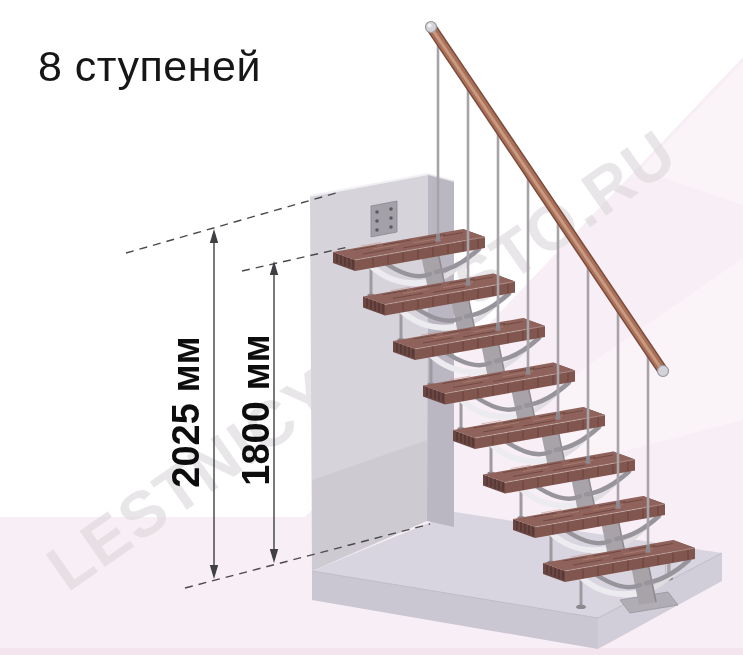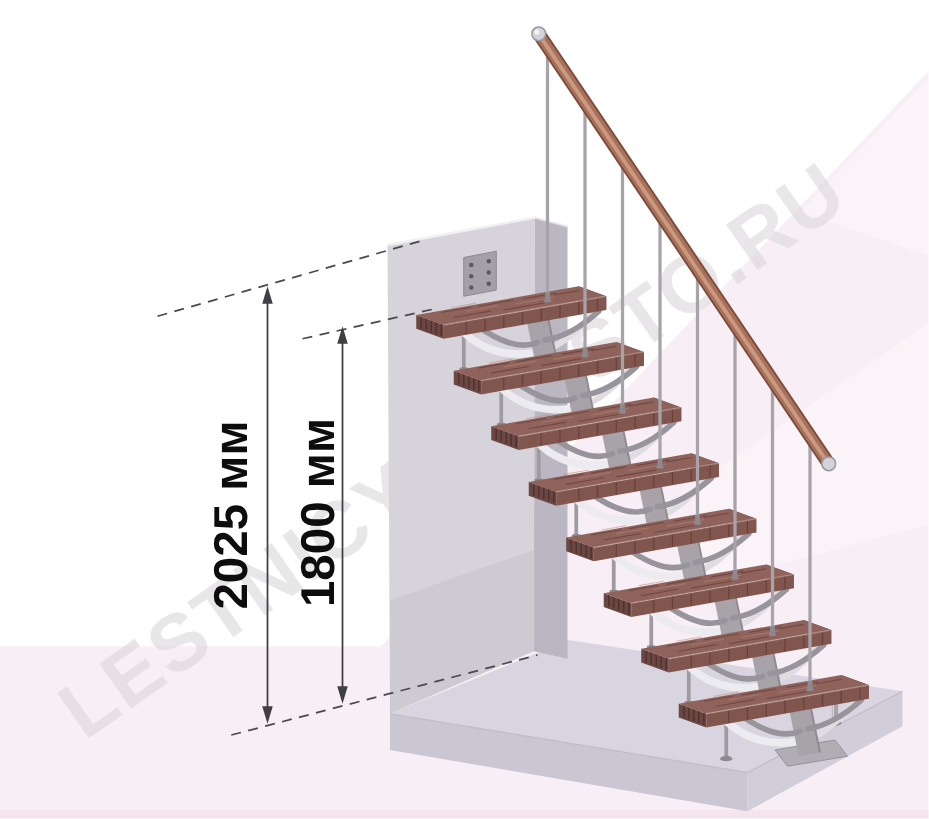--- a/index.html
+++ b/index.html
@@ -231,15 +231,16 @@
         <polygon class="arrowhead" points="214,579 209.8,565 218.2,565"></polygon>
       </g>
       <g>
         <line class="dim-line" x1="274" y1="272" x2="274" y2="552"></line>
         <polygon class="arrowhead" points="274,261 269.8,275 278.2,275"></polygon>
         <polygon class="arrowhead" points="274,563 269.8,549 278.2,549"></polygon>
       </g>
     </g>
   </svg>
 
+  <div class="title">8 ступеней</div>
   <div class="dim-label dim-label-1">2025 мм</div>
   <div class="dim-label dim-label-2">1800 мм</div>
 </div>
 
 </body></html>

